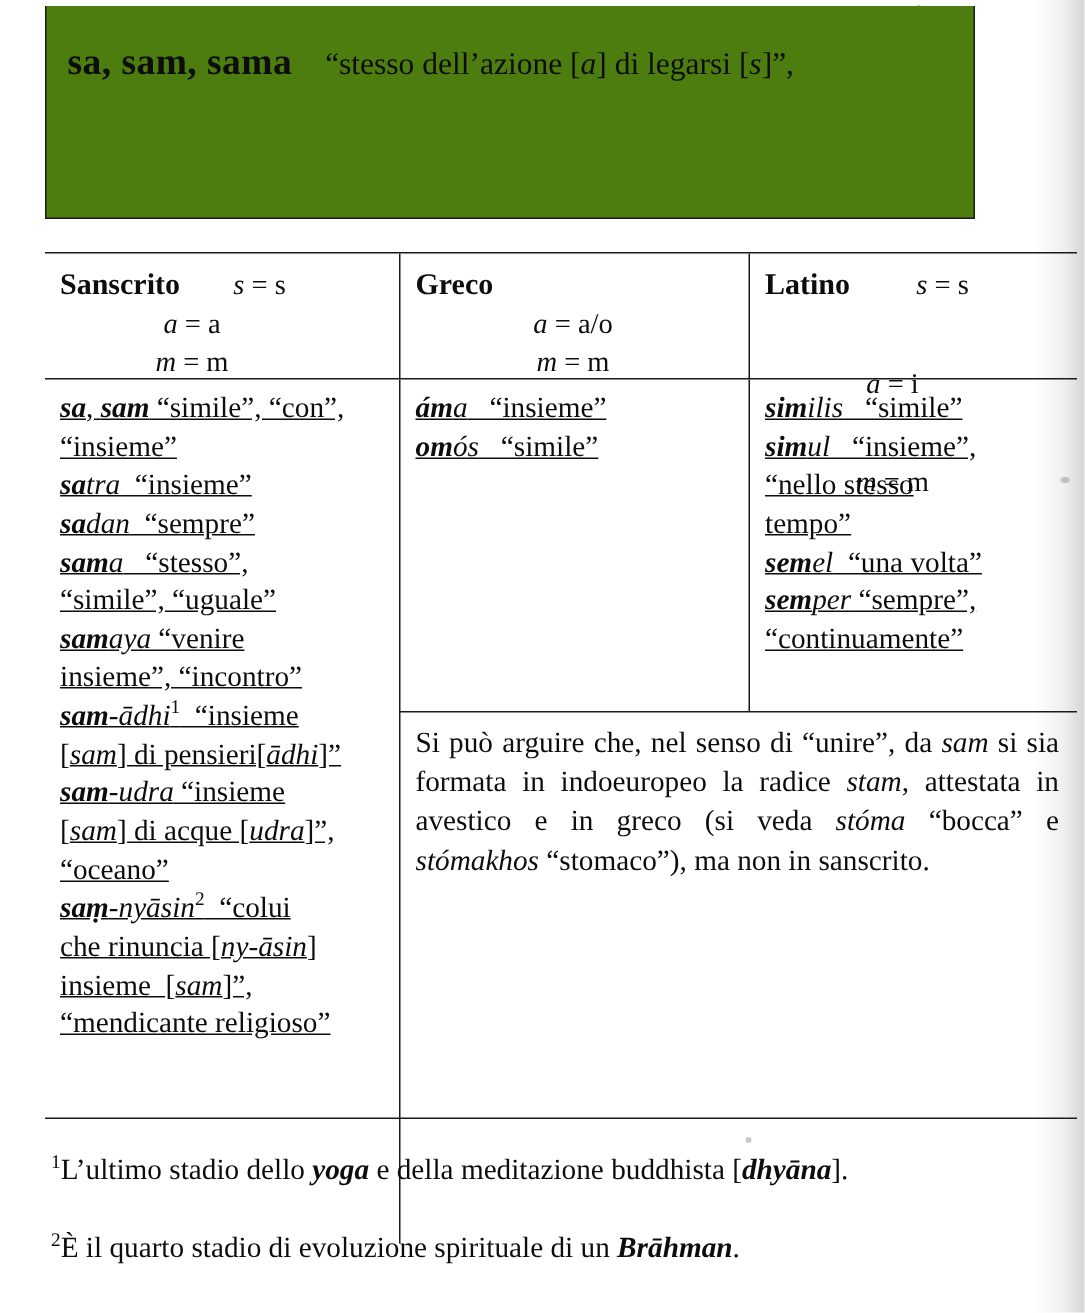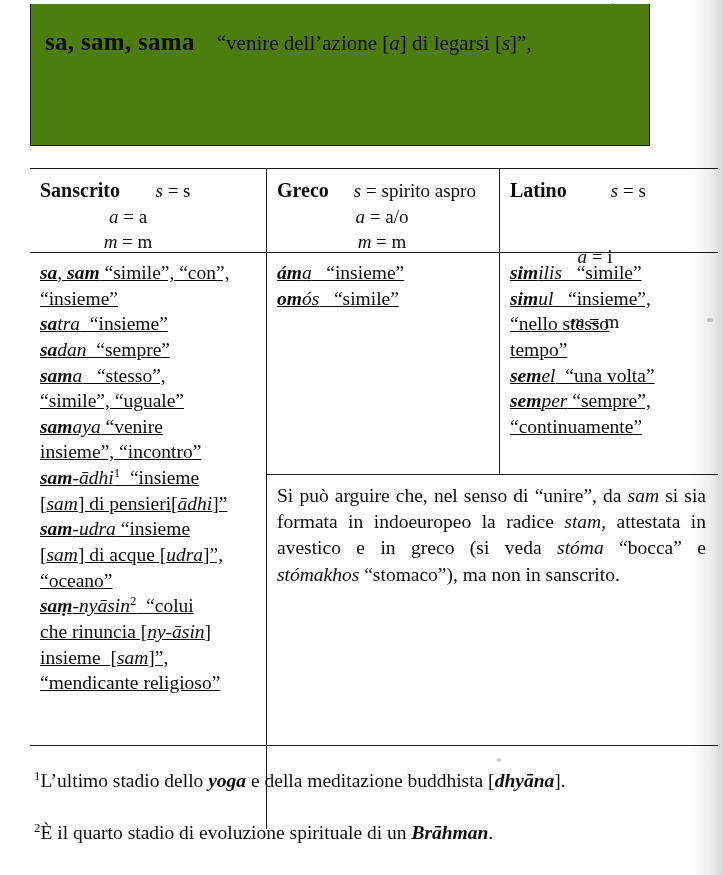--- a/index.html
+++ b/index.html
@@ -134,41 +134,40 @@
 
 <div class="page-shade"></div>
 <div class="scan-speck" style="left:610px; top:3px; width:5px; height:9px;"></div>
 <div class="scan-speck" style="left:497px; top:758px; width:4px; height:4px;"></div>
 <div class="scan-speck" style="left:707px; top:318px; width:6px; height:4px;"></div>
 
 <div class="headword-box">
   <div class="headword-row">
     <span class="headword-term">sa, sam, sama</span>
     <span class="headword-glosses">
-      <span><span>“venire dell’azione [</span><i>a</i><span>] di legarsi [</span><i>s</i><span>]”,</span></span><br>
+      <span><span>“stesso dell’azione [</span><i>a</i><span>] di legarsi [</span><i>s</i><span>]”,</span></span><br>
     </span>
   </div>
 </div>
 
 <div class="table">
 
   <div class="thead">
     <div class="hcell col-sanskrit">
       <div class="hline h-first">
         <span class="lang">Sanscrito</span>
         <span class="eq"><i>s</i> <span>=</span> <span>s</span></span>
       </div>
       <div class="hline h-rest"><i>a</i> <span>=</span> <span>a</span></div>
       <div class="hline h-rest"><i>m</i> <span>=</span> <span>m</span></div>
     </div>
 
     <div class="hcell col-greek vrule">
       <div class="hline h-first">
         <span class="lang">Greco</span>
-        <span class="eq"><i>s</i> <span>=</span> <span>spirito aspro</span></span>
       </div>
       <div class="hline h-rest"><i>a</i> <span>=</span> <span>a/o</span></div>
       <div class="hline h-rest"><i>m</i> <span>=</span> <span>m</span></div>
     </div>
 
     <div class="hcell col-latin vrule">
       <div class="hline h-first">
         <span class="lang">Latino</span>
         <span class="eq"><i>s</i> <span>=</span> <span>s</span></span>
       </div>

